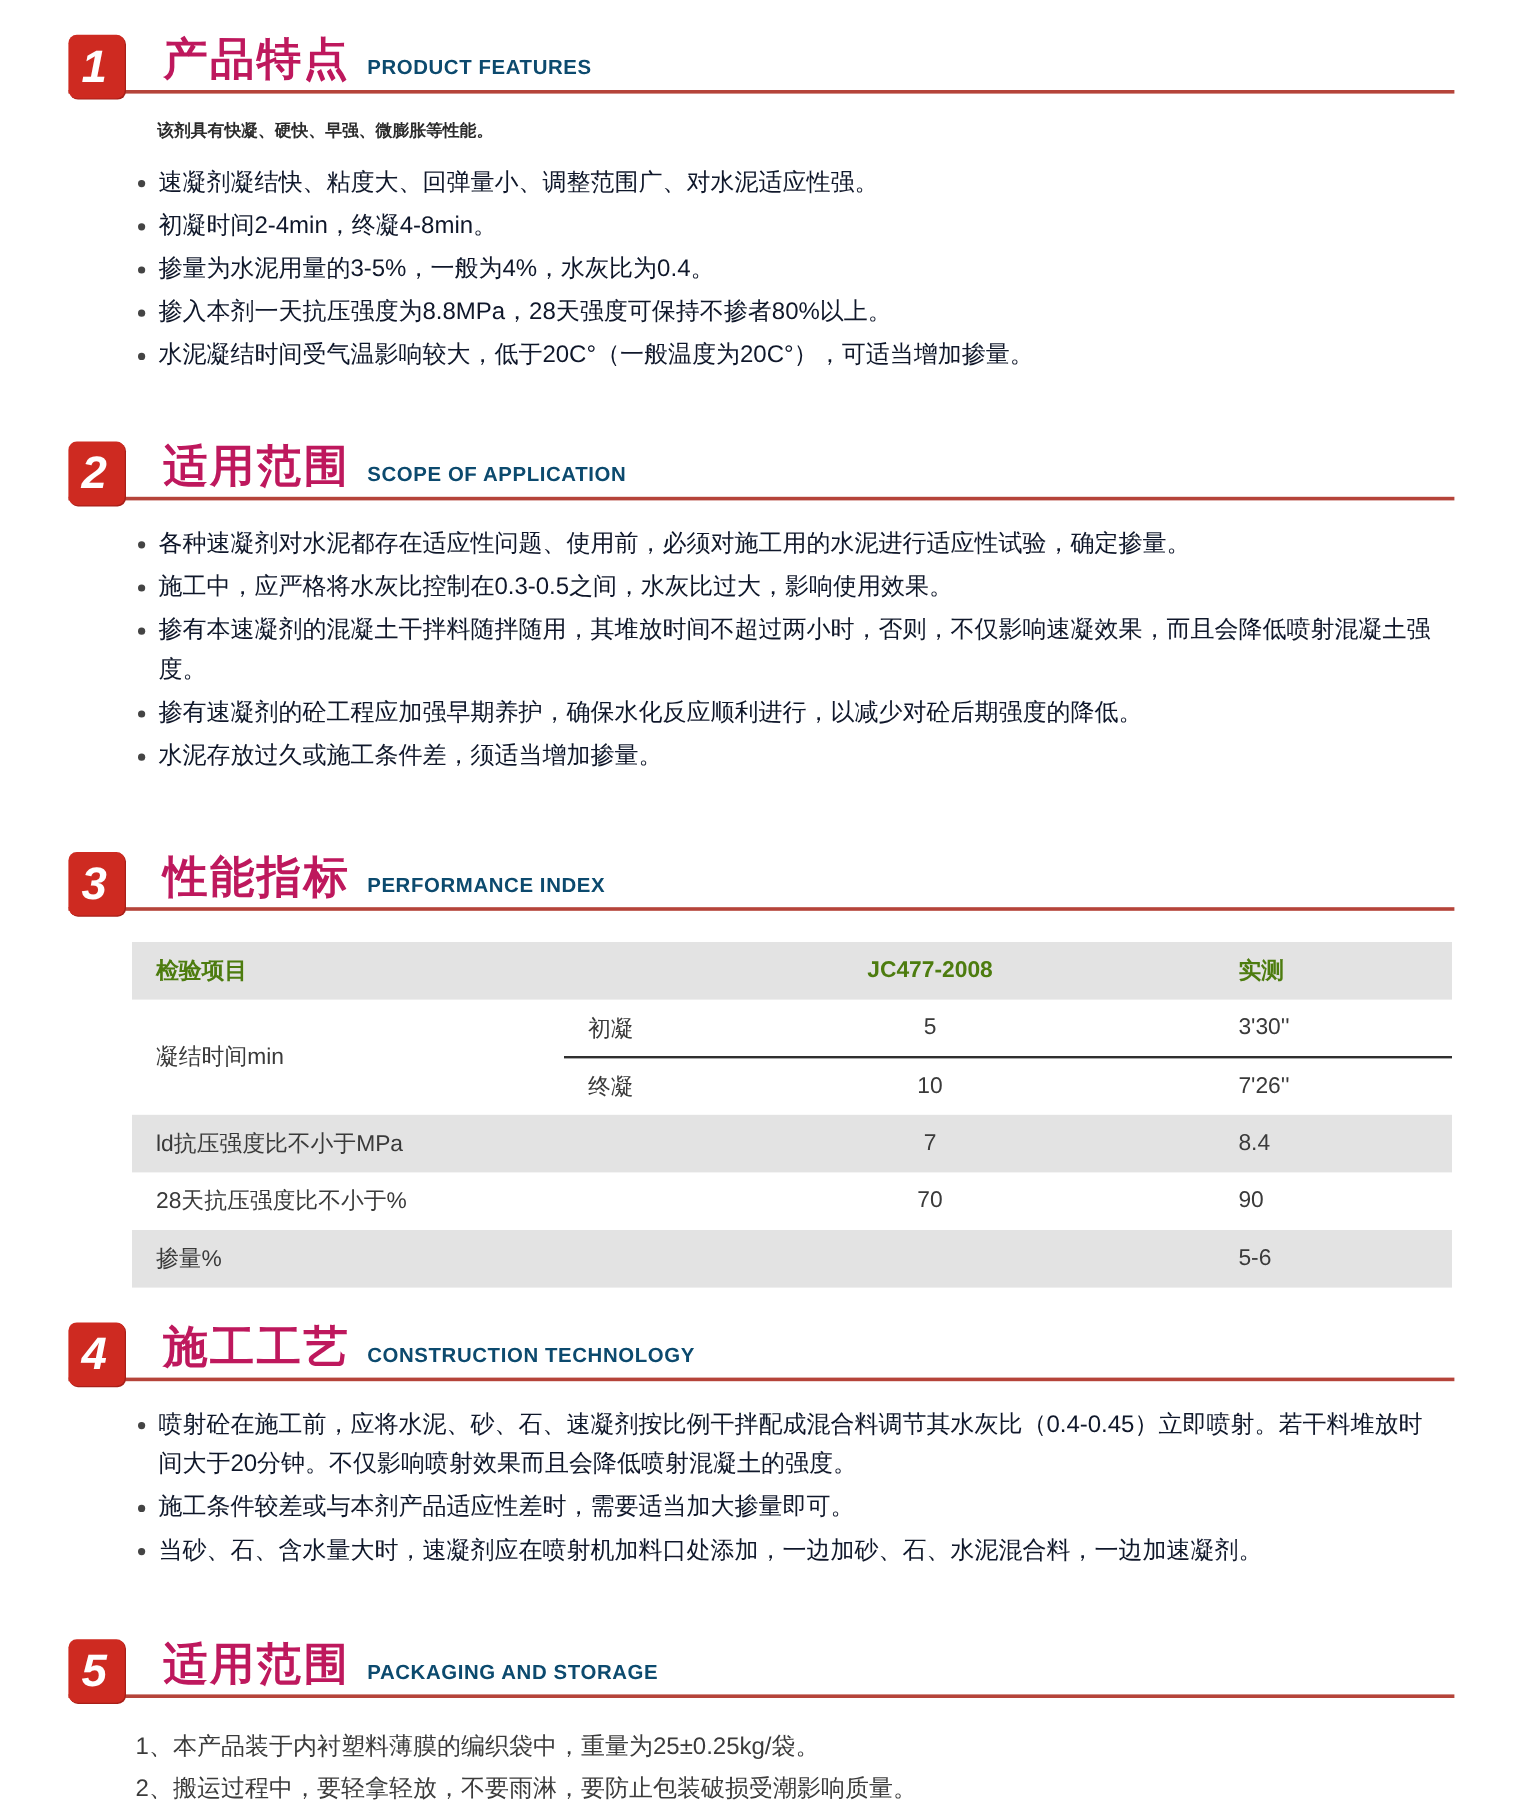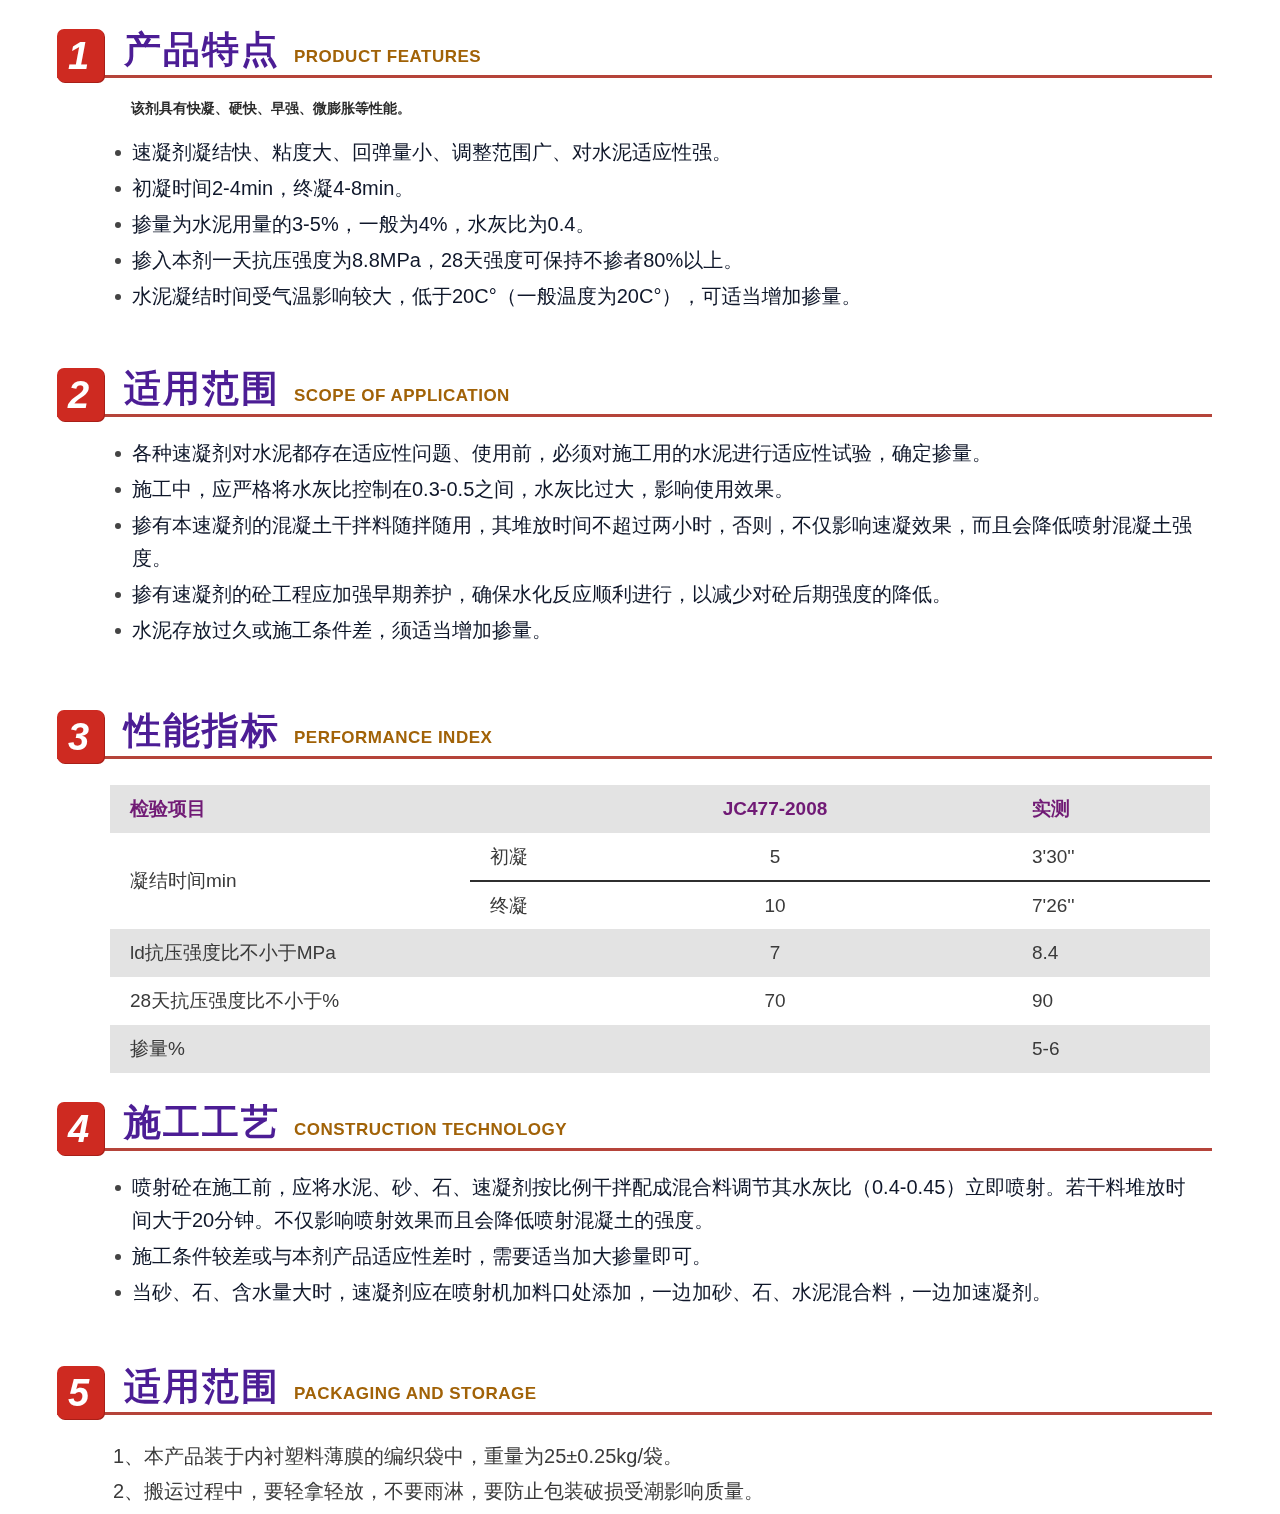--- a/index.html
+++ b/index.html
@@ -32,31 +32,31 @@
   }
   .badge span {
     color:#ffffff;
     font-size:38px;
     font-weight:bold;
     font-style:italic;
     line-height:1;
     padding-right:4px;
   }
   .title-cn {
-    margin-left:20px;
-    color:#4c1d95;
+    margin-left:32px;
+    color:#be185d;
     font-size:37px;
     font-weight:bold;
     letter-spacing:2px;
     line-height:1;
     padding-bottom:7px;
   }
   .title-en {
     margin-left:14px;
-    color:#a16207;
+    color:#0c4a6e;
     font-size:17px;
     font-weight:bold;
     letter-spacing:0.5px;
     padding-bottom:8px;
   }
 
   
   .intro {
     margin:15px 0 0 74px;
     font-size:14px;
@@ -100,21 +100,21 @@
   }
   .perf-table col.c1 { width:360px; }
   .perf-table col.c2 { width:170px; }
   .perf-table col.c3 { width:270px; }
   .perf-table col.c4 { width:300px; }
   .perf-table th, .perf-table td {
     font-weight:normal;
     height:48px;
     vertical-align:middle;
   }
-  .perf-table thead th { height:48px; background:#e3e3e3; font-weight:bold; color:#701a75; }
+  .perf-table thead th { height:48px; background:#e3e3e3; font-weight:bold; color:#4d7c0f; }
   .perf-table .col-item { text-align:left; padding-left:20px; }
   .perf-table .col-sub  { text-align:left; padding-left:20px; }
   .perf-table .col-jc   { text-align:center;margin-top:28px; }
   .perf-table .col-meas { text-align:left; padding-left:122px; }
   .perf-table tr.shaded td { background:#e3e3e3; }
   .perf-table td.sub-divider { border-bottom:2px solid #2f2f2f; }
 </style>
 </head>
 <body>
 

